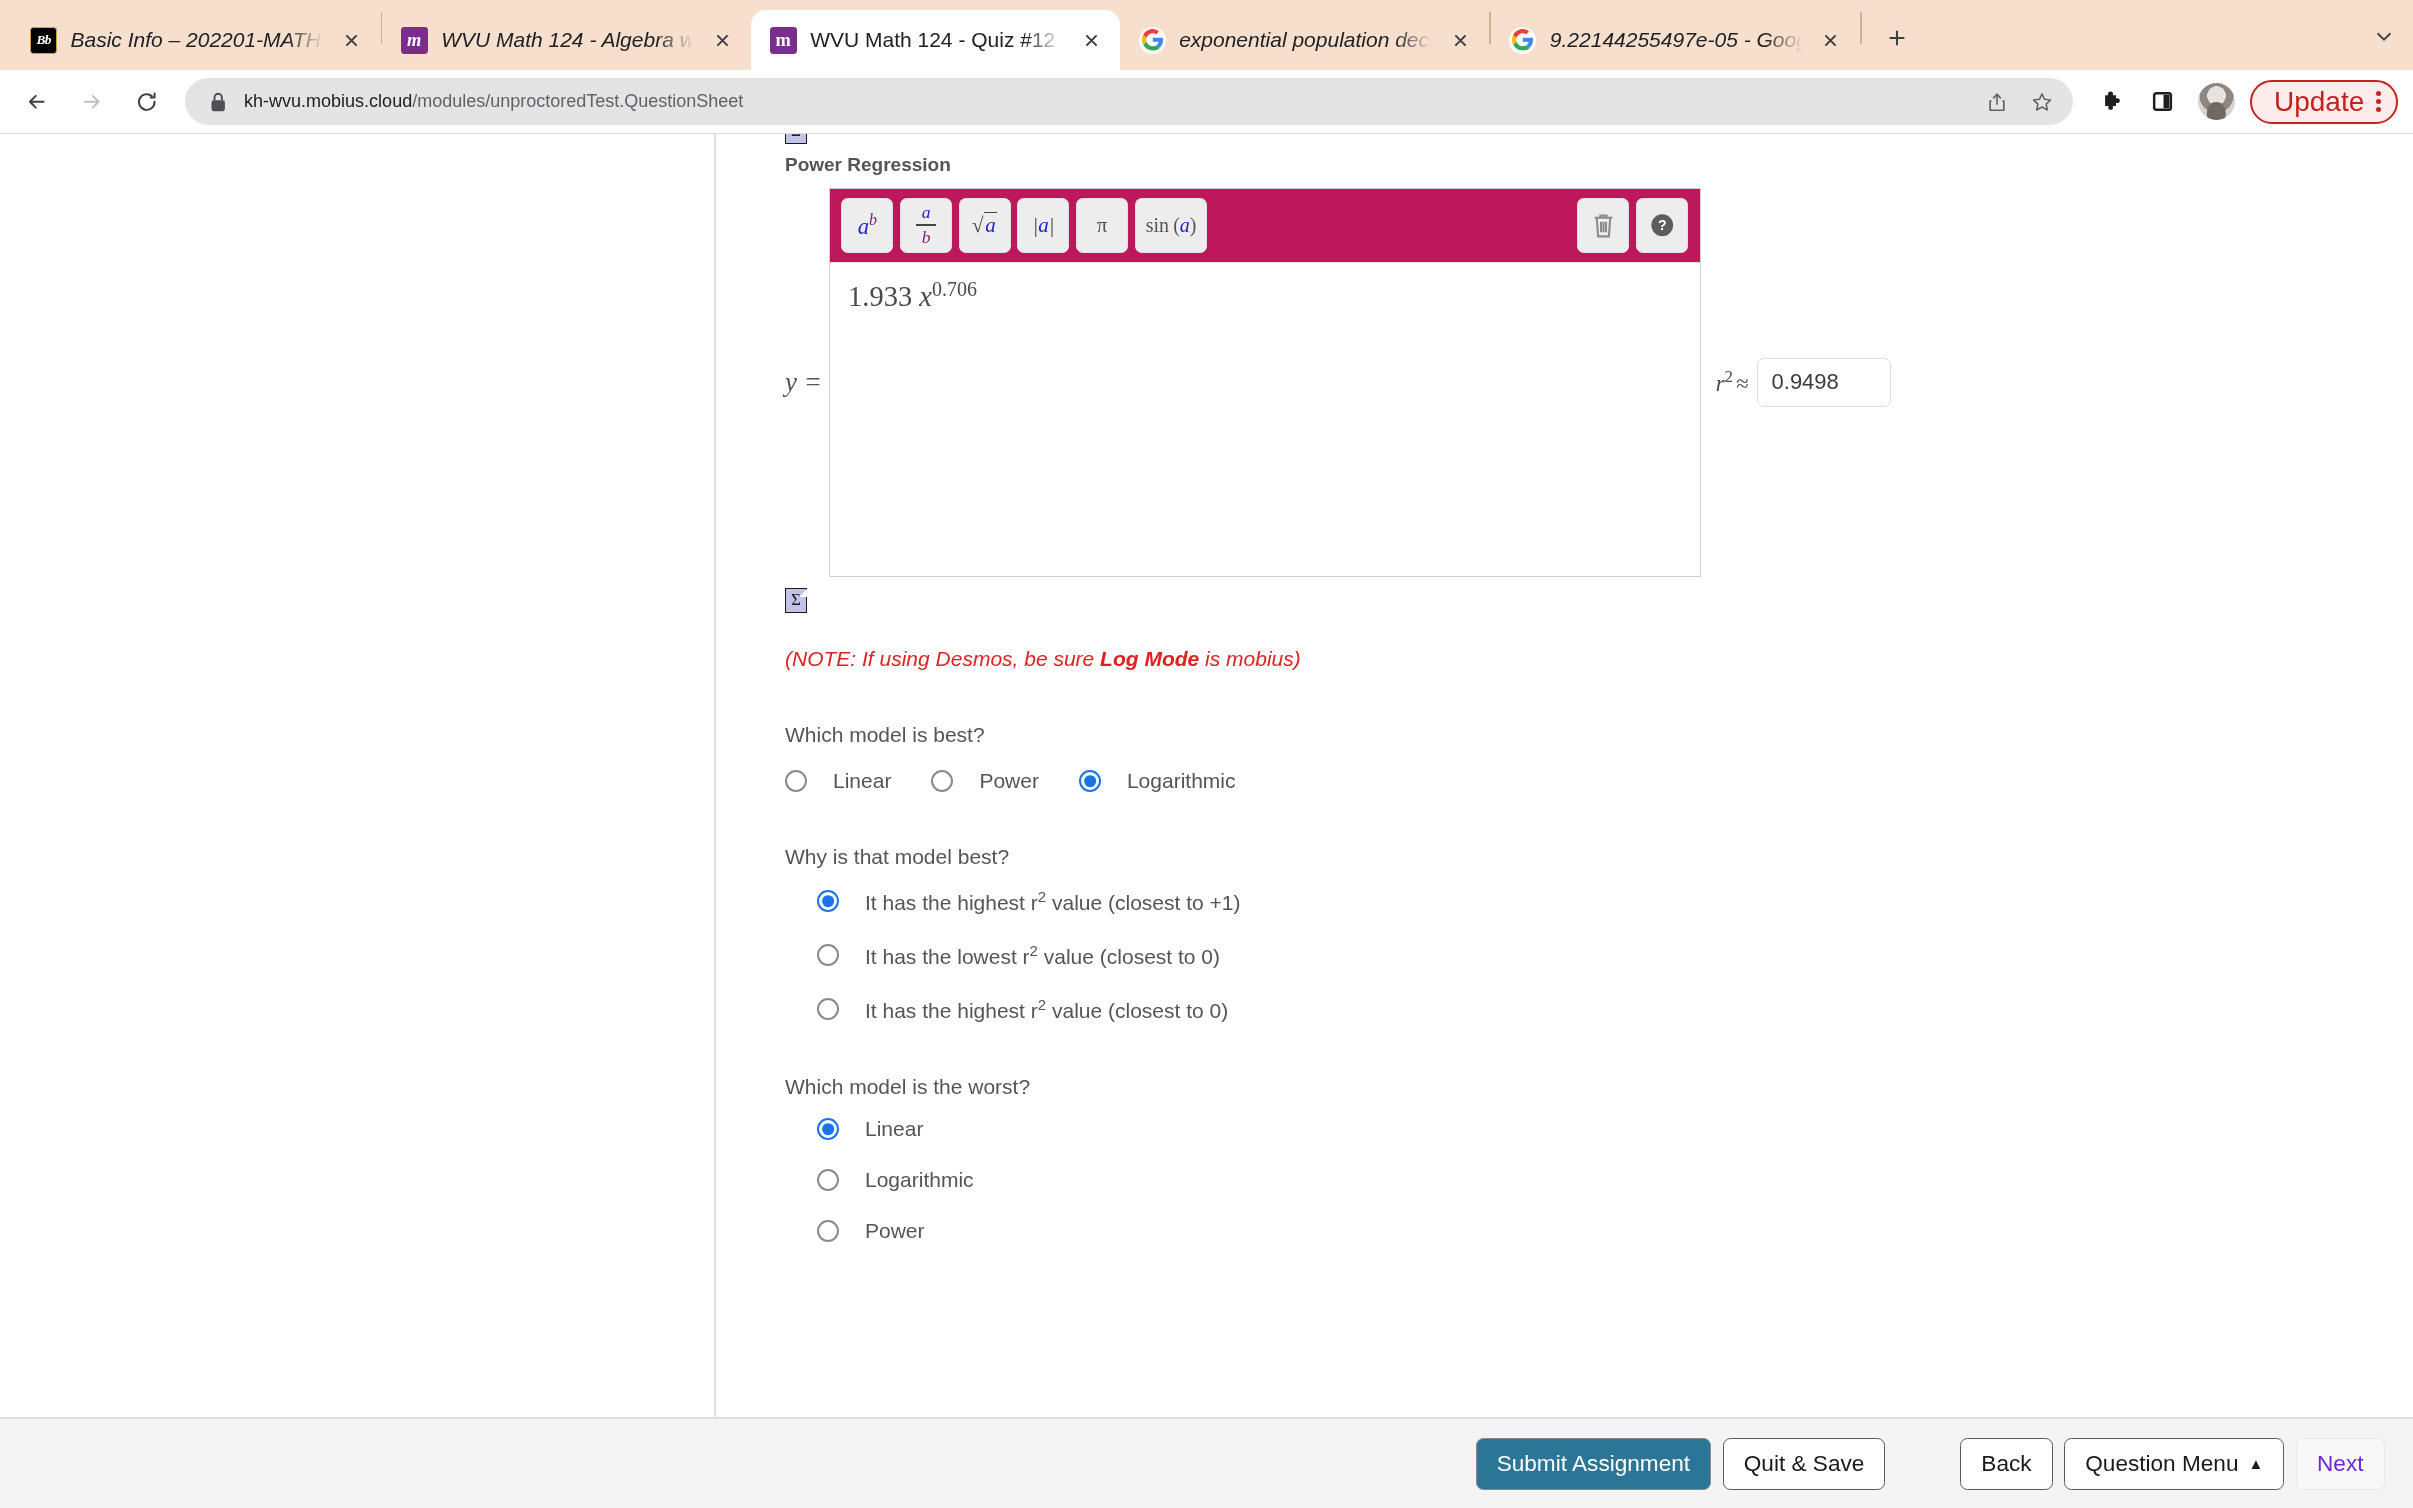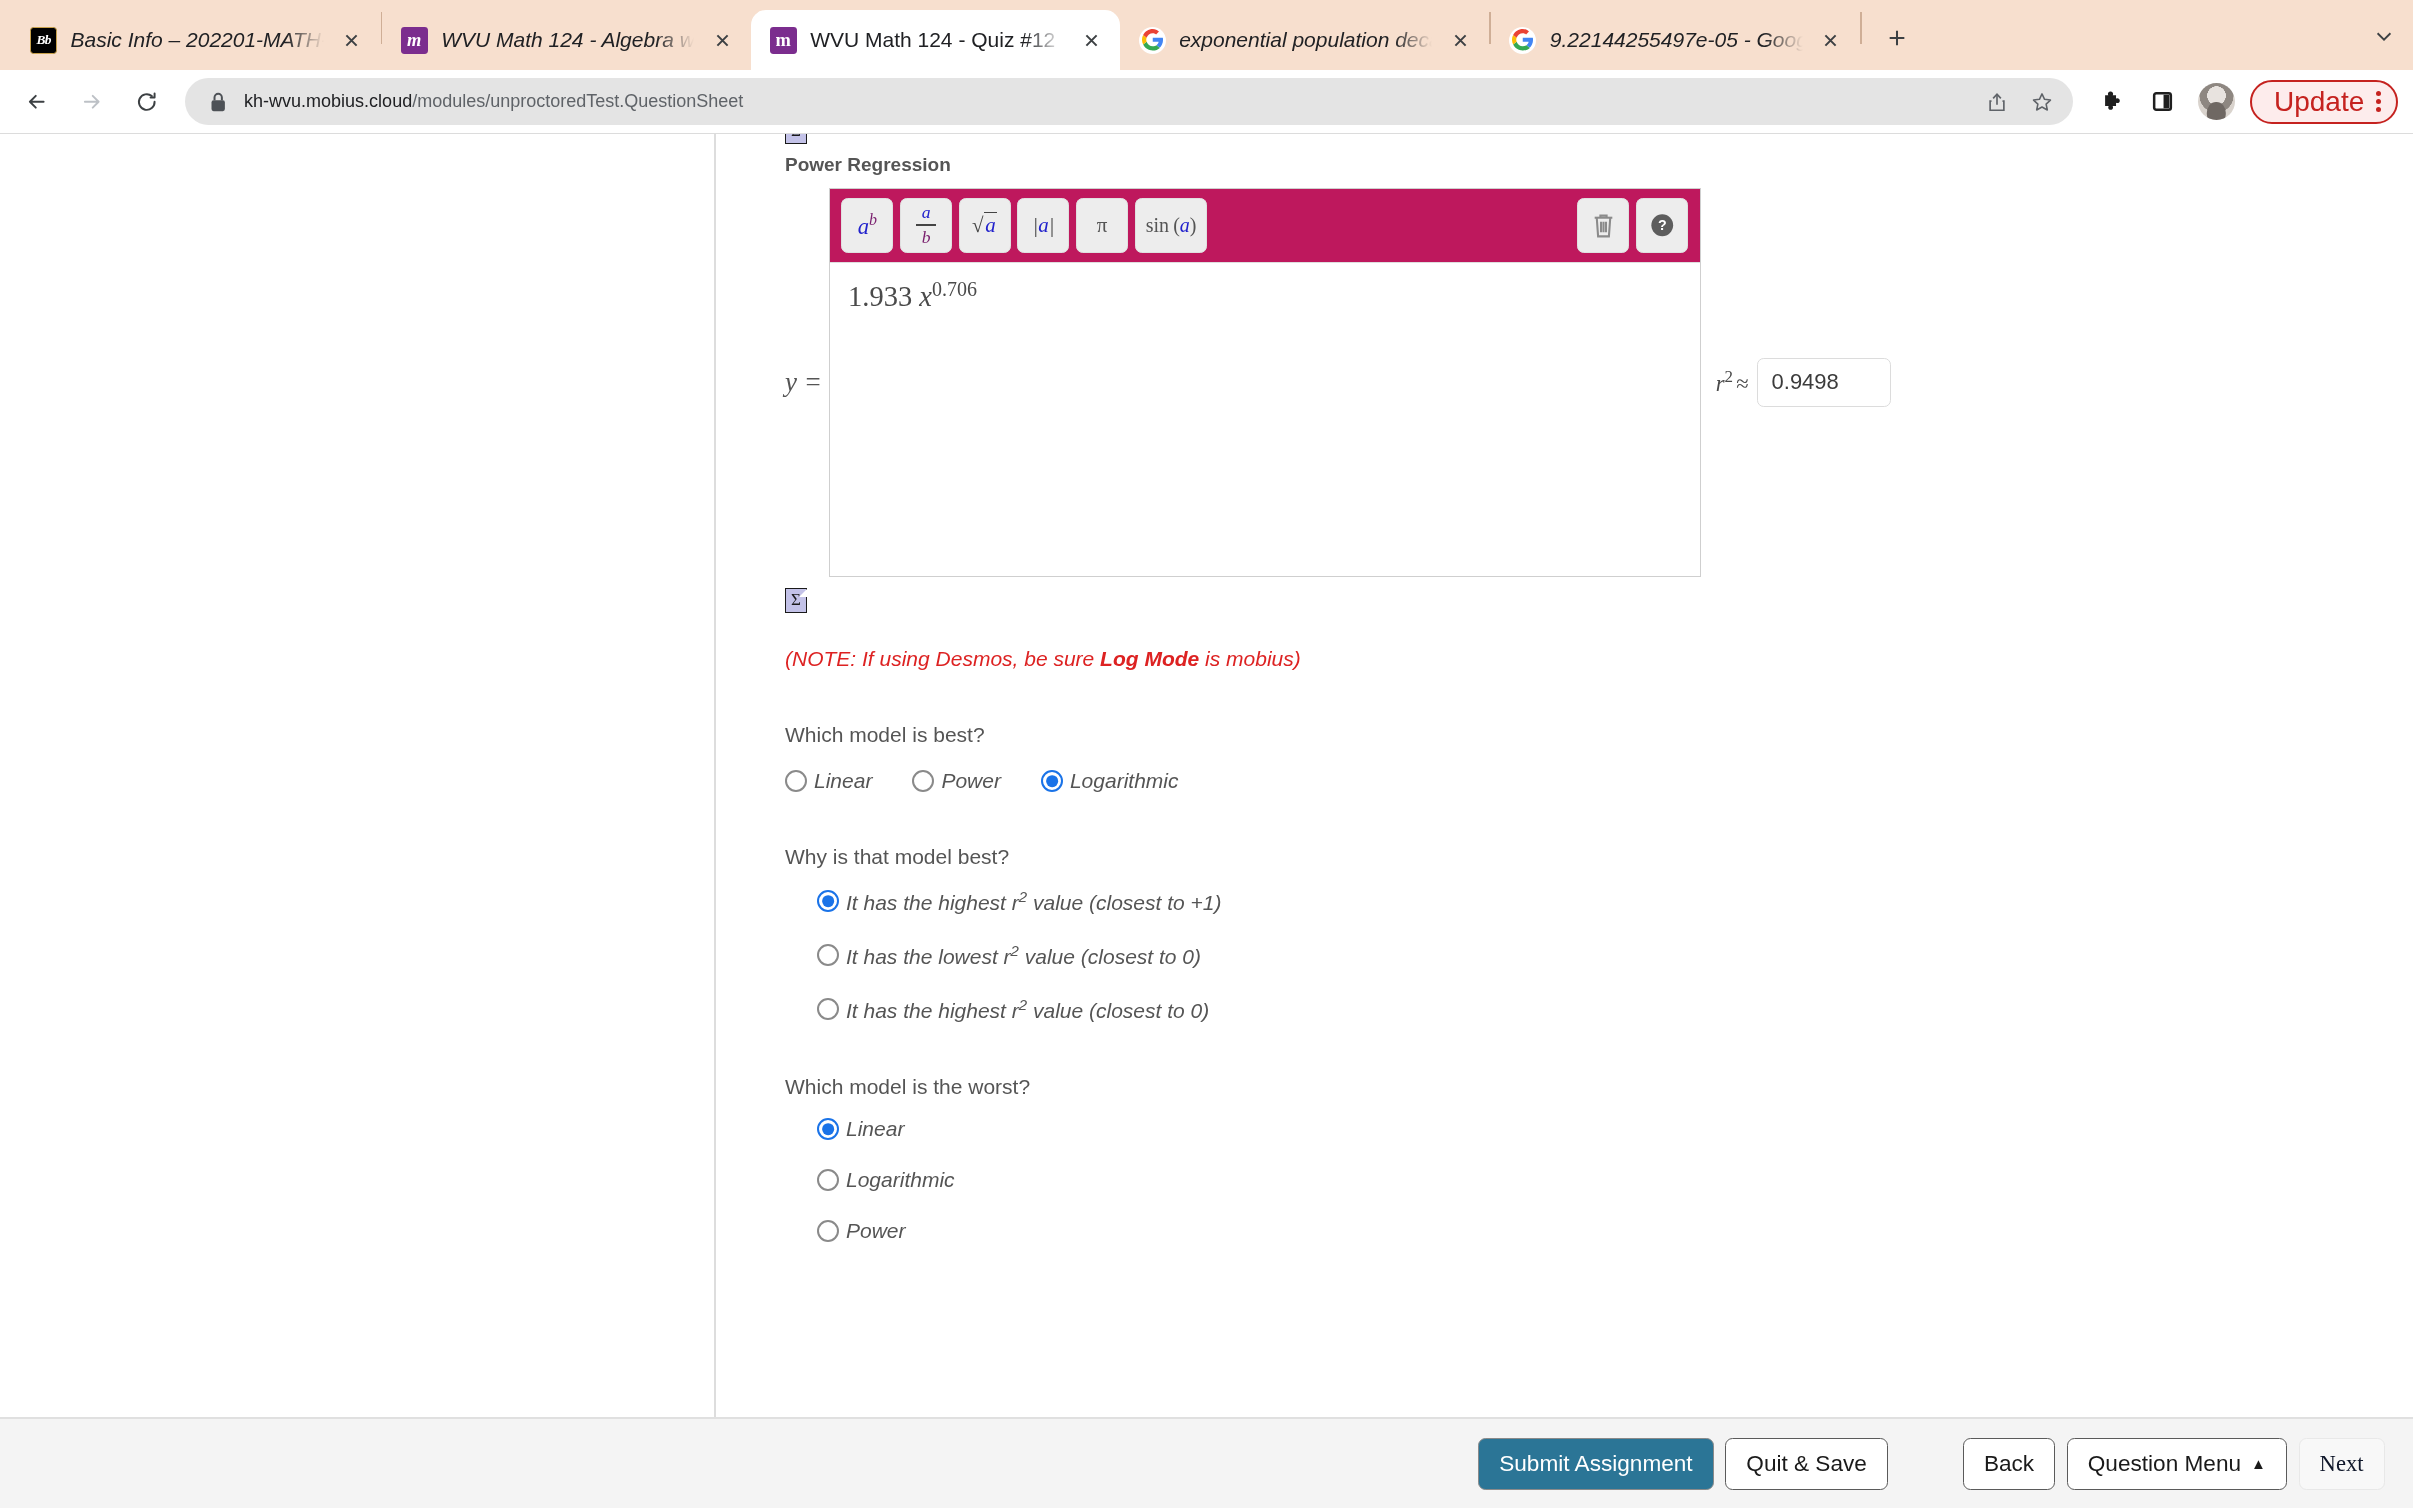--- a/index.html
+++ b/index.html
@@ -208,21 +208,21 @@
 
   .note {
     color: #dd2222; font-style: italic; font-size: 21px;
     margin: 34px 0 0 0;
   }
   .note b { font-weight: bold; font-style: italic; }
 
   .q-prompt { font-size: 21px; color: #555555; margin: 52px 0 0 0; }
 
   .radio-row-inline { display: flex; align-items: center; gap: 0; margin-top: 22px; }
-  .radio-item { display: flex; align-items: center; gap: 7px; margin-right: 40px; font-style: italic; }
+  .radio-item { display: flex; align-items: center; gap: 26px; margin-right: 40px; }
   .radio-list { margin-top: 18.4px; }
   .radio-list .radio-item { margin: 4px 0 27px 32px; }
 
   .radio {
     width: 22px; height: 22px; border-radius: 50%;
     border: 2.5px solid #8a8a8a; background: #fff; flex: 0 0 22px;
     position: relative;
   }
   .radio.checked { border-color: #1a73e8; }
   .radio.checked::after {
@@ -240,21 +240,21 @@
     display: flex; align-items: center; justify-content: flex-end;
     padding-right: 28.5px; gap: 0;
   }
   .fbtn {
     height: 52px; border-radius: 7.5px;
     display: flex; align-items: center; justify-content: center;
     font-size: 22.6px; padding: 0 20px; white-space: nowrap;
   }
   .fbtn.primary { background: #2b7596; color: #fff; border: 1.7px solid #8a8a8a; margin-right: 11.7px; }
   .fbtn.secondary { background: #fff; color: #1a1a1a; border: 1.7px solid #5a5a5a; }
-  .fbtn.disabled { background: #f8f8f8; color: #0f172a; border: 1.7px solid #e8e8e8; font-family: Liberation Serif, serif; }
+  .fbtn.disabled { background: #f8f8f8; color: #6d28d9; border: 1.7px solid #e8e8e8; }
   .fgap { width: 75px; }
   .fbtn.secondary + .fbtn.secondary { margin-left: 11.7px; }
   .caret-up { display:inline-block; margin-left: 10px; font-size: 15px; }
 </style>
 </head>
 <body>
 
 <div class="browser">
 
   <div class="tabstrip">

